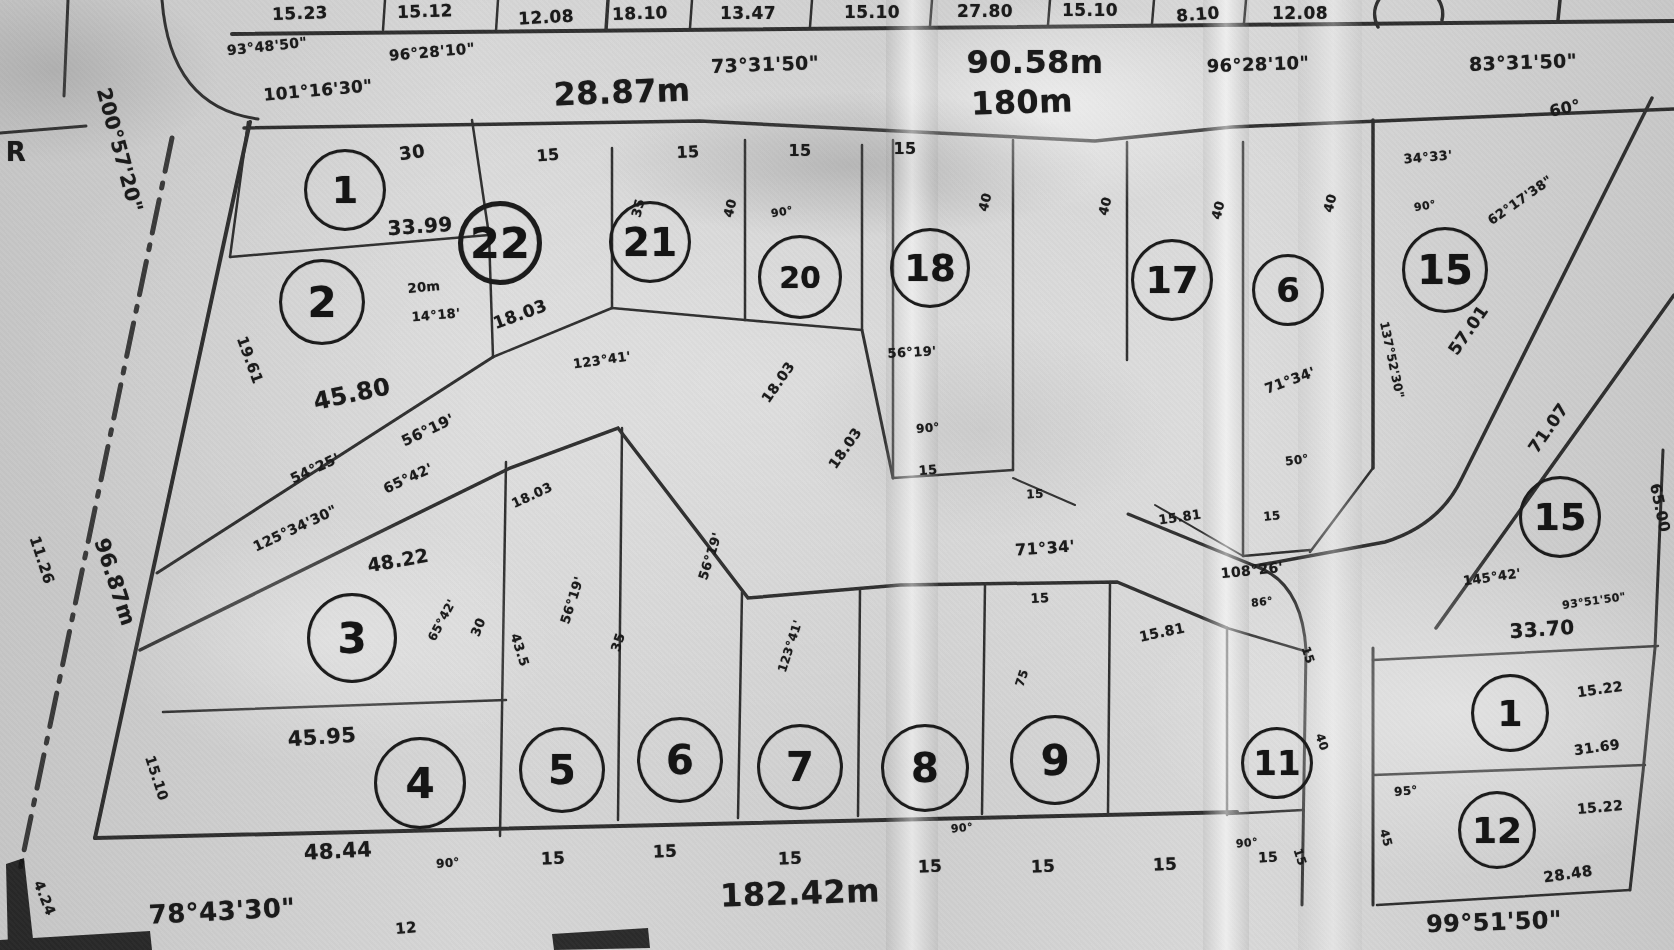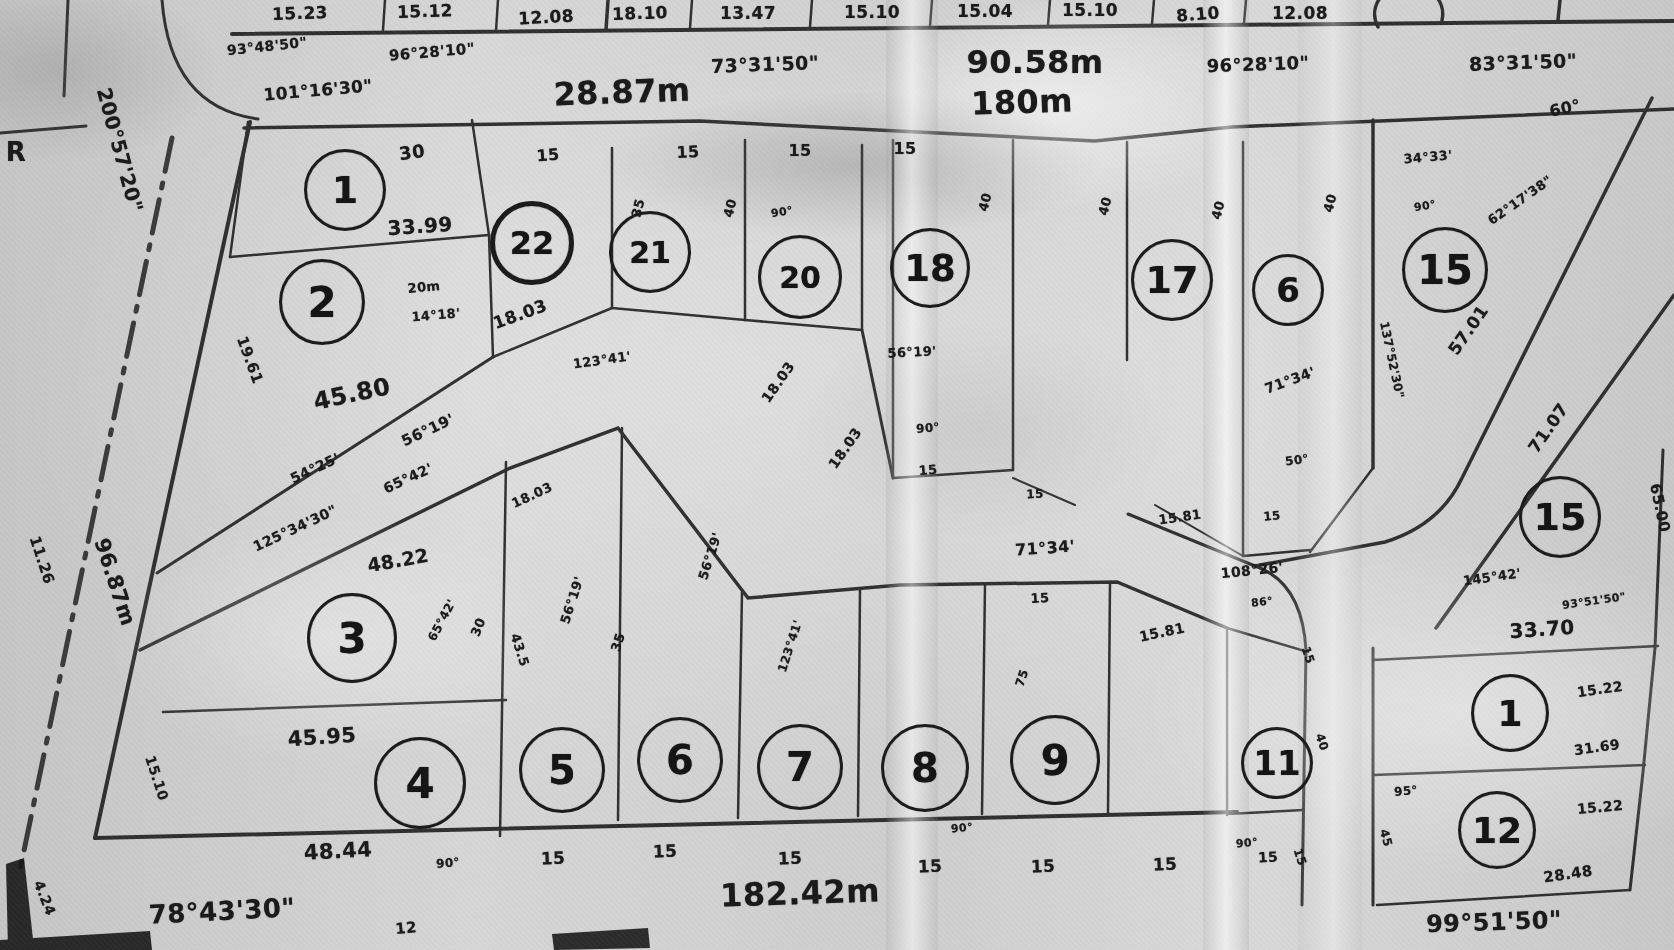--- a/index.html
+++ b/index.html
@@ -131,22 +131,22 @@
   </svg>
 
   <div class="tex"></div>
   <div class="smudge"></div>
   <div class="fold fold1"></div>
   <div class="fold fold2"></div>
   <div class="fold fold3"></div>
 
   <div class="lot" style="left:345px;top:190px;width:76px;height:76px;font-size:38px">1</div>
   <div class="lot" style="left:322px;top:302px;width:80px;height:80px;font-size:42px">2</div>
-  <div class="lot bold" style="left:532px;top:243px;width:74px;height:74px;font-size:32px">22</div>
-  <div class="lot" style="left:650px;top:252px;width:76px;height:76px;font-size:30px">21</div>
+  <div class="lot bold" style="left:500px;top:243px;width:74px;height:74px;font-size:43px">22</div>
+  <div class="lot" style="left:650px;top:242px;width:76px;height:76px;font-size:39px">21</div>
   <div class="lot" style="left:800px;top:277px;width:78px;height:78px;font-size:30px">20</div>
   <div class="lot" style="left:930px;top:268px;width:74px;height:74px;font-size:37px">18</div>
   <div class="lot" style="left:1172px;top:280px;width:76px;height:76px;font-size:38px">17</div>
   <div class="lot" style="left:1288px;top:290px;width:66px;height:66px;font-size:34px">6</div>
   <div class="lot" style="left:1445px;top:270px;width:80px;height:80px;font-size:40px">15</div>
   <div class="lot" style="left:352px;top:638px;width:84px;height:84px;font-size:42px">3</div>
   <div class="lot" style="left:420px;top:783px;width:86px;height:86px;font-size:42px">4</div>
   <div class="lot" style="left:562px;top:770px;width:80px;height:80px;font-size:40px">5</div>
   <div class="lot" style="left:680px;top:760px;width:80px;height:80px;font-size:40px">6</div>
   <div class="lot" style="left:800px;top:767px;width:80px;height:80px;font-size:40px">7</div>
@@ -156,21 +156,21 @@
   <div class="lot" style="left:1560px;top:517px;width:76px;height:76px;font-size:38px">15</div>
   <div class="lot" style="left:1510px;top:713px;width:72px;height:72px;font-size:36px">1</div>
   <div class="lot" style="left:1497px;top:830px;width:72px;height:72px;font-size:36px">12</div>
 
   <div class="lbl" style="left:300px;top:13px;--r:-2deg;font-size:17px">15.23</div>
   <div class="lbl" style="left:425px;top:11px;--r:-2deg;font-size:17px">15.12</div>
   <div class="lbl" style="left:546px;top:17px;--r:-3deg;font-size:17px">12.08</div>
   <div class="lbl" style="left:640px;top:13px;--r:-2deg;font-size:17px">18.10</div>
   <div class="lbl" style="left:748px;top:13px;font-size:17px">13.47</div>
   <div class="lbl" style="left:872px;top:12px;font-size:17px">15.10</div>
-  <div class="lbl" style="left:985px;top:11px;font-size:17px">15.04</div>
+  <div class="lbl" style="left:985px;top:11px;font-size:17px">27.80</div>
   <div class="lbl" style="left:1090px;top:10px;font-size:17px">15.10</div>
   <div class="lbl" style="left:1198px;top:14px;--r:-5deg;font-size:17px">8.10</div>
   <div class="lbl" style="left:1300px;top:13px;font-size:17px">12.08</div>
 
   <div class="lbl" style="left:267px;top:46px;--r:-6deg;font-size:14px">93°48'50"</div>
   <div class="lbl" style="left:432px;top:52px;--r:-5deg;font-size:15px">96°28'10"</div>
   <div class="lbl" style="left:765px;top:64px;--r:-2deg;font-size:19px">73°31'50"</div>
   <div class="lbl" style="left:1035px;top:62px;font-size:32px">90.58m</div>
   <div class="lbl" style="left:1258px;top:64px;--r:-2deg;font-size:18px">96°28'10"</div>
   <div class="lbl" style="left:1523px;top:62px;--r:-2deg;font-size:19px">83°31'50"</div>

